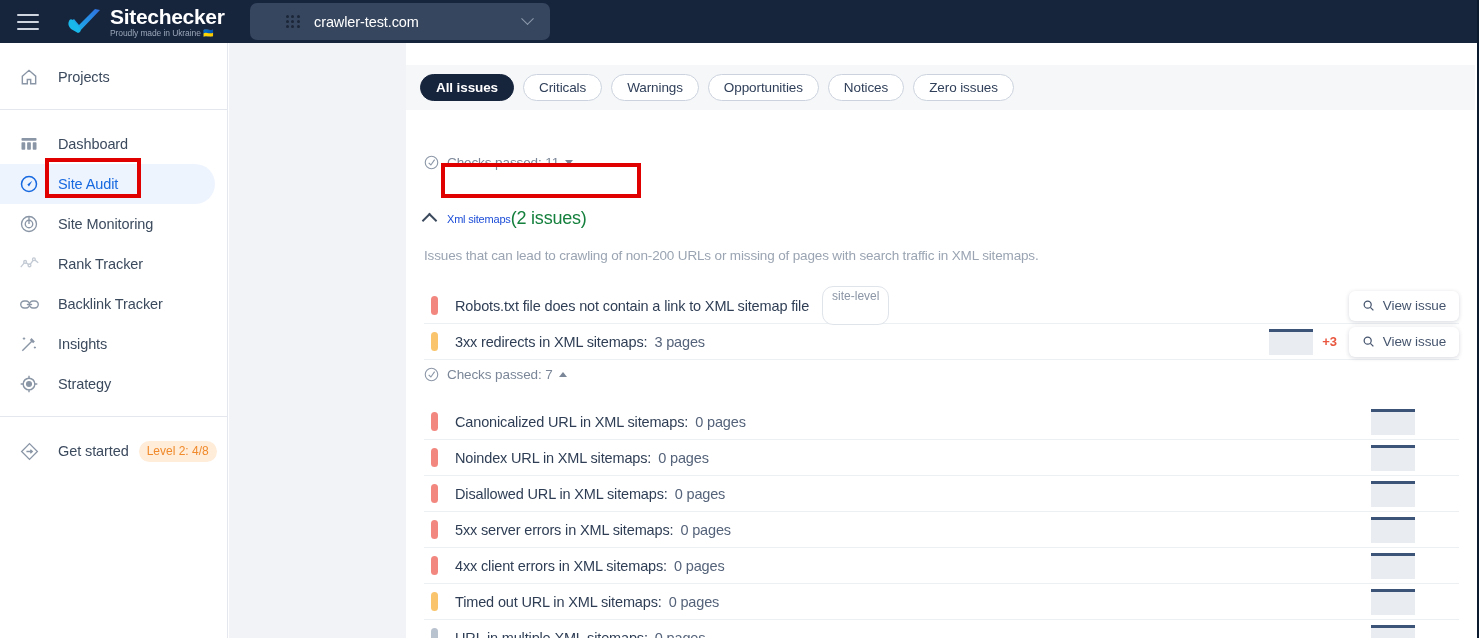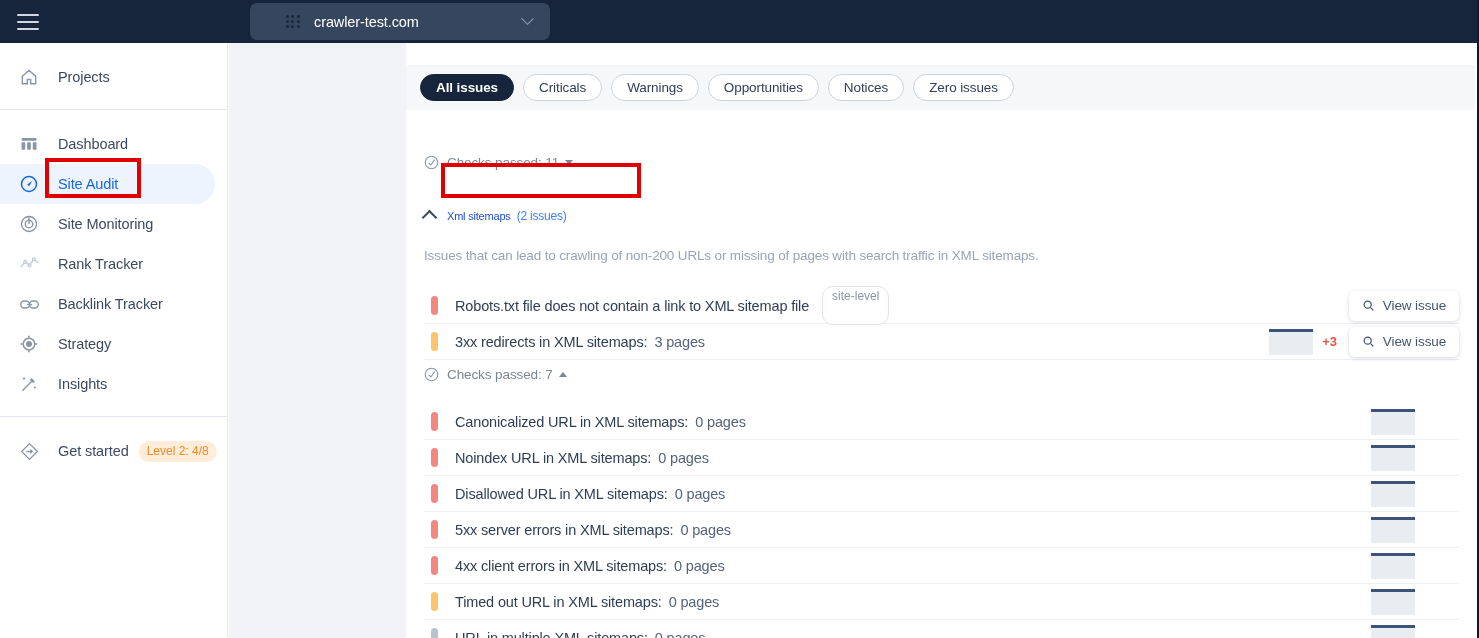--- a/index.html
+++ b/index.html
@@ -127,21 +127,21 @@
   
   .section-head {
     position: absolute; left: 18px; top: 165px; display: flex; align-items: center; cursor: pointer;
   }
   .chev-up-small {
     width: 11px; height: 11px; margin-right: 12px;
     border-left: 2px solid #3c4a5e; border-top: 2px solid #3c4a5e;
     transform: rotate(45deg); margin-top: 4px;
   }
   .section-title { font-size: 11px; color: #1d4ed8; letter-spacing: -0.2px; }
-  .section-count { font-size: 12px; color: #3b82f6; margin-left: 6px; letter-spacing: -0.2px; }
+  .section-count { font-size: 18px; color: #15803d; letter-spacing: -0.2px; }
   .section-desc {
     position: absolute; left: 18px; top: 205px;
     font-size: 13.5px; color: #9aa4b2; letter-spacing: -0.15px;
   }
 
   
   .rows { position: absolute; left: 18px; right: 16px; top: 245px; }
   .row {
     display: flex; align-items: center; height: 36px;
     border-bottom: 1px solid #edf0f3; position: relative;
@@ -179,20 +179,36 @@
 </style>
 </head>
 <body>
 
 <div class="topbar">
   <div class="hamburger">
     <span></span>
       <span></span>
       <span></span>
   </div>
+  <div class="logo-wrap">
+    <svg class="logo-check" viewBox="0 0 36 28">
+      <defs>
+        <linearGradient id="lg1" x1="0" y1="1" x2="1" y2="0">
+          <stop offset="0" stop-color="#19b8ea"></stop>
+            <stop offset="1" stop-color="#2f6fe0"></stop>
+        </linearGradient>
+      </defs>
+      <path d="M3 14 L12 24 L33 2 L28 1 L12 17 L7 11 Z" fill="url(#lg1)"></path>
+      <path d="M2 13 Q0 17 4 21 L11 25 Q15 24 13 20 L6 12 Q3 10 2 13 Z" fill="#19b8ea"></path>
+    </svg>
+    <div class="logo-text">
+      <span class="logo-title">Sitechecker</span>
+      <span class="logo-sub">Proudly made in Ukraine 🇺🇦</span>
+    </div>
+  </div>
   <div class="project-select">
     <div class="dots-grid">
       <i></i>
         <i></i>
         <i></i>
         <i></i>
         <i></i>
         <i></i>
         <i></i>
         <i></i>
@@ -268,38 +284,38 @@
         <rect x="12" y="8" width="10" height="8" rx="4"></rect>
         <path d="M9 12 H15"></path>
       </svg>
     </span>
     <span class="lbl">Backlink Tracker</span>
   </div>
 
   <div class="nav-item">
     <span class="ico">
       <svg width="20" height="20" viewBox="0 0 24 24" fill="none" stroke="#8a96a6" stroke-width="1.7">
-        <circle cx="12" cy="12" r="7"></circle>
-          <circle cx="12" cy="12" r="2.8" fill="#8a96a6"></circle>
-        <path d="M12 2 v3 M12 19 v3 M2 12 h3 M19 12 h3"></path>
-      </svg>
-    </span>
-    <span class="lbl">Strategy</span>
-  </div>
-
-  <div class="nav-item">
-    <span class="ico">
-      <svg width="20" height="20" viewBox="0 0 24 24" fill="none" stroke="#8a96a6" stroke-width="1.7">
         <path d="M4 20 L16 8"></path>
         <path d="M14 6 L18 10" stroke-width="3"></path>
         <path d="M6 4 v3 M4.5 5.5 h3" stroke-width="1.2"></path>
         <path d="M19 15 v2.5 M17.8 16.2 h2.5" stroke-width="1.2"></path>
       </svg>
     </span>
     <span class="lbl">Insights</span>
+  </div>
+
+  <div class="nav-item">
+    <span class="ico">
+      <svg width="20" height="20" viewBox="0 0 24 24" fill="none" stroke="#8a96a6" stroke-width="1.7">
+        <circle cx="12" cy="12" r="7"></circle>
+          <circle cx="12" cy="12" r="2.8" fill="#8a96a6"></circle>
+        <path d="M12 2 v3 M12 19 v3 M2 12 h3 M19 12 h3"></path>
+      </svg>
+    </span>
+    <span class="lbl">Strategy</span>
   </div>
 
   <div class="nav-sep"></div>
 
   <div class="nav-item">
     <span class="ico">
       <svg width="21" height="21" viewBox="0 0 24 24" fill="none" stroke="#8a96a6" stroke-width="1.5">
         <path d="M12 3 L21 12 L12 21 L3 12 Z"></path>
         <path d="M8.5 12 H15 M13 10 L15.2 12 L13 14"></path>
       </svg>

